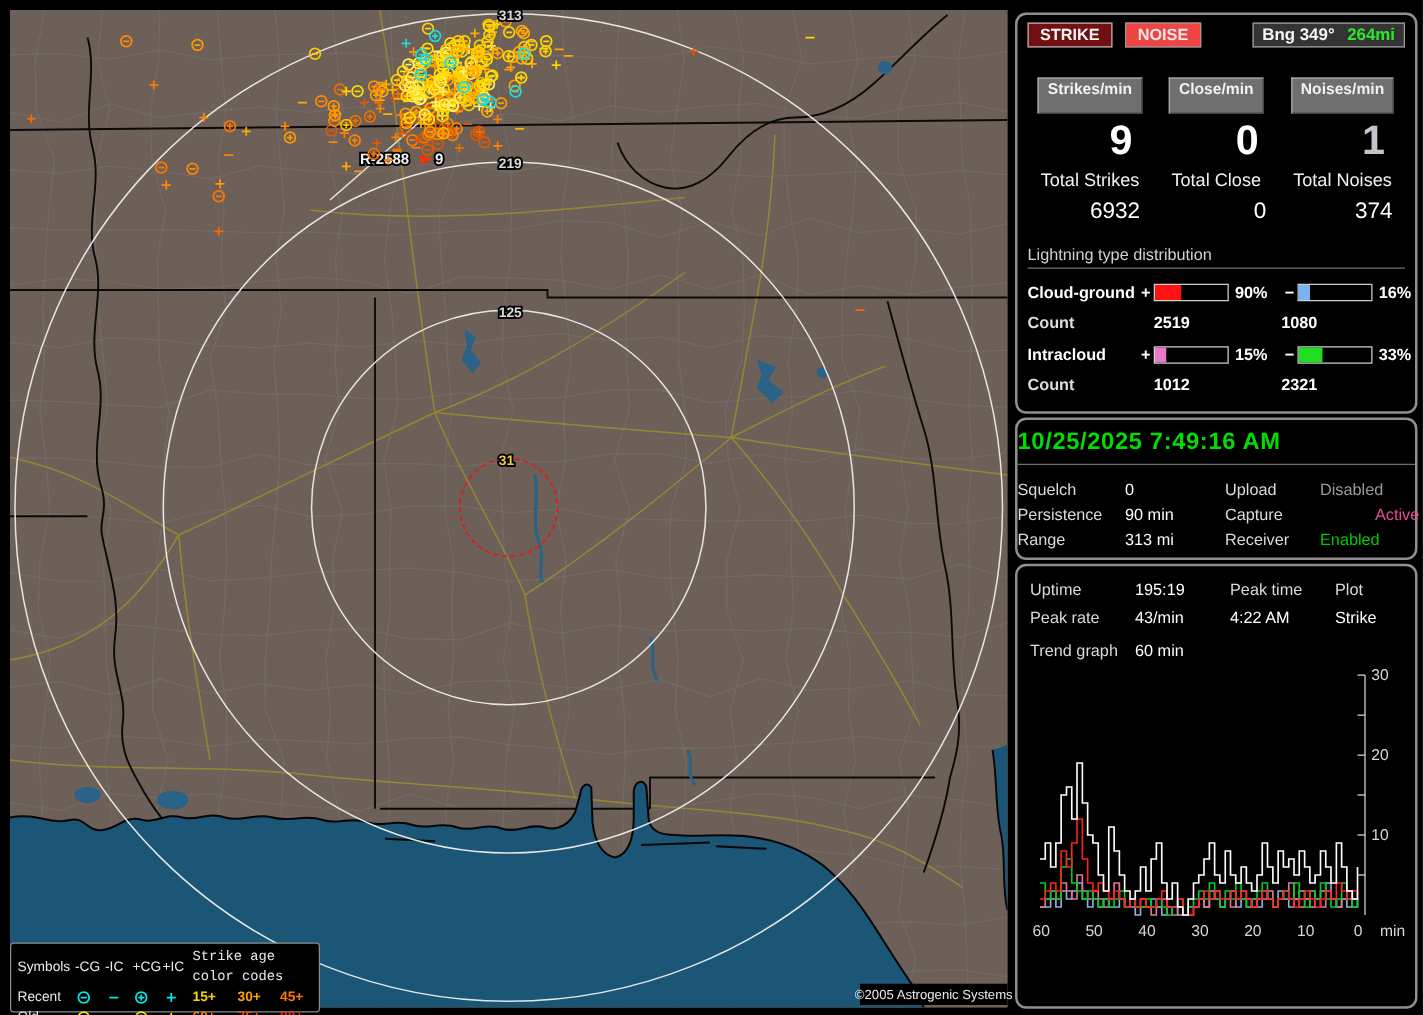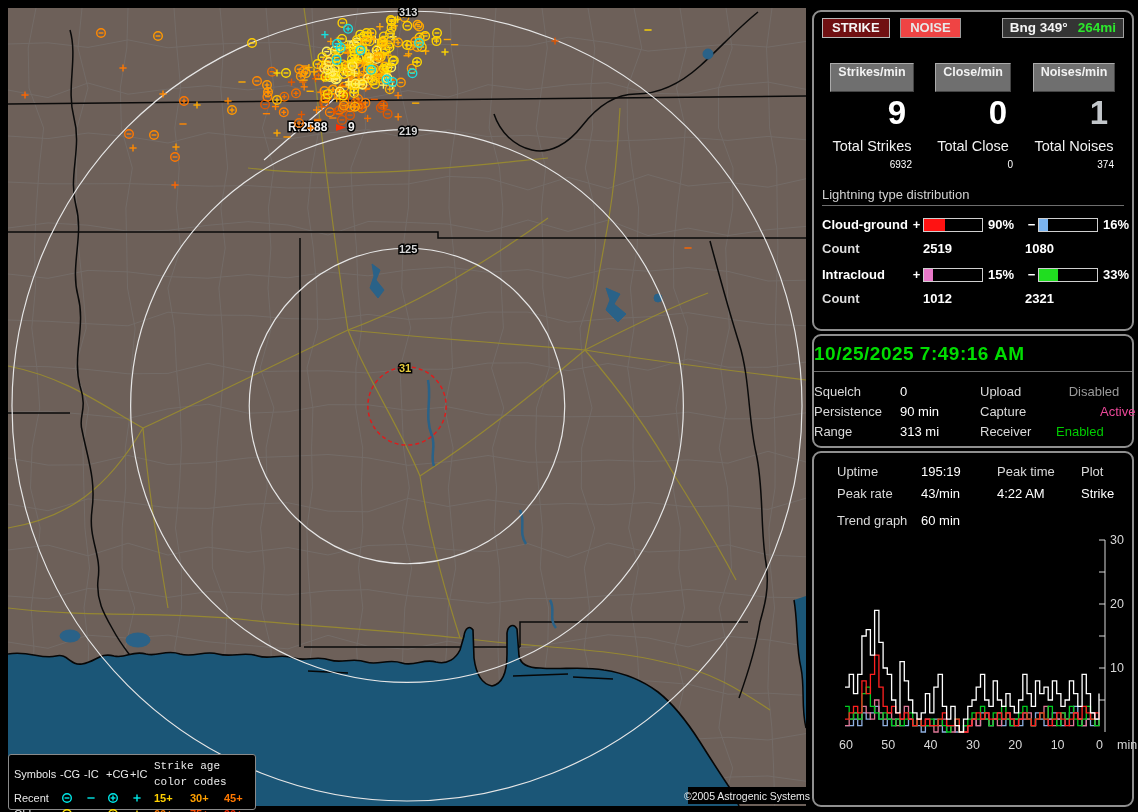--- a/index.html
+++ b/index.html
@@ -16,34 +16,34 @@
   .lg-age-title{grid-column:6 / span 3;color:#eaeaea;font-family:Liberation Mono, monospace;}
   .lg-label{color:#e8e8e8;}
   .lg-cell{display:flex;align-items:center;justify-content:flex-start;height:16px;}
   .lg-age{font-weight:bold;}
   #map-copyright{position:absolute;left:680px;top:779px;width:118px;height:17px;background:#000;
       color:#eaeaea;font-size:10.5px;display:flex;align-items:center;justify-content:center;white-space:nowrap;}
   
   .panel{position:absolute;background:#000;border:2px solid #8f8f8f;border-radius:9px;box-sizing:border-box;}
   #panel1{left:812px;top:10px;width:322px;height:321px;padding:6px 8px;}
   #panel2{left:812px;top:334px;width:322px;height:114px;padding:7px 0;}
-  #panel3{left:812px;top:451px;width:322px;height:356px;padding:8px 23px;}
+  #panel3{left:812px;top:451px;width:322px;height:356px;padding:8px 10px;}
   .btn{display:inline-block;font-weight:bold;font-size:13px;padding:1px 9px 2px 9px;cursor:default;}
   #strike-btn{background:#701012;border:1px solid #b8b8b8;color:#f5f5f5;}
   #noise-btn{background:#ef4444;border:1px solid #9a9a9a;color:#e8e8e8;margin-left:6px;}
   #bng-box{float:right;background:#343434;border:1px solid #a0a0a0;padding:1px 7px 2px 7px;
       font-weight:bold;font-size:13.5px;}
   #bng-box .bng{color:#f5f5f5;} #bng-box .dist{color:#2ce82c;margin-left:10px;}
   .stats-cols{display:flex;justify-content:space-between;margin-top:24px;}
   .stat-col{width:100px;text-align:center;}
   .chip{display:inline-block;background:#6f6f6f;border:1px solid;border-color:#ababab #454545 #454545 #ababab;
       color:#f2f2f2;font-weight:bold;font-size:12.5px;padding:1px 7px 12px 7px;}
   .rate{font-size:33px;font-weight:bold;text-align:right;padding-right:16px;margin-top:4px;line-height:34px;}
   .total-label{font-size:14.5px;color:#f2f2f2;margin-top:8px;white-space:nowrap;}
-  .total-value{font-size:10px;text-align:right;padding-right:10px;margin-top:5px;}
+  .total-value{font-size:18px;text-align:right;padding-right:10px;margin-top:5px;}
   #dist-title{font-size:13px;color:#d2d2d2;border-bottom:1px solid #6e6e6e;padding-bottom:3px;margin-top:17px;}
   .dist-row{display:grid;grid-template-columns:88px 13px 60px 42px 13px 60px 40px;align-items:center;
       font-size:13px;font-weight:bold;margin-top:11px;}
   .dist-count{display:grid;grid-template-columns:101px 102px auto;font-size:13px;font-weight:bold;margin-top:9px;}
   .cnt-label{color:#dcdcdc;}
   .bar{height:12px;background:#000;border:1px solid #cfcfcf;position:relative;}
   .bar i{display:block;height:100%;}
   .pct{text-align:left;padding-left:5px;}
   .sign{text-align:center;font-weight:bold;}
   #datetime{color:#00dd00;font-size:19px;font-weight:bold;border-bottom:1px solid #6e6e6e;
@@ -1759,21 +1759,21 @@
     </div>
   </div>
 
   <div class="panel" id="panel2">
     <div id="datetime">10/25/2025 7:49:16 AM</div>
     <div class="kv-rows">
       <div class="kv">
         <span class="lbl">Squelch</span>
         <span>0</span>
         <span class="lbl">Upload</span>
-        <span style="color: rgb(154, 154, 154); text-align: center;">Disabled</span>
+        <span style="color: rgb(154, 154, 154);">Disabled</span>
       </div>
       <div class="kv">
         <span class="lbl">Persistence</span>
         <span>90 min</span>
         <span class="lbl">Capture</span>
         <span style="color: #ec4899; margin-left: 44px;">Active</span>
       </div>
       <div class="kv">
         <span class="lbl">Range</span>
         <span>313 mi</span>

